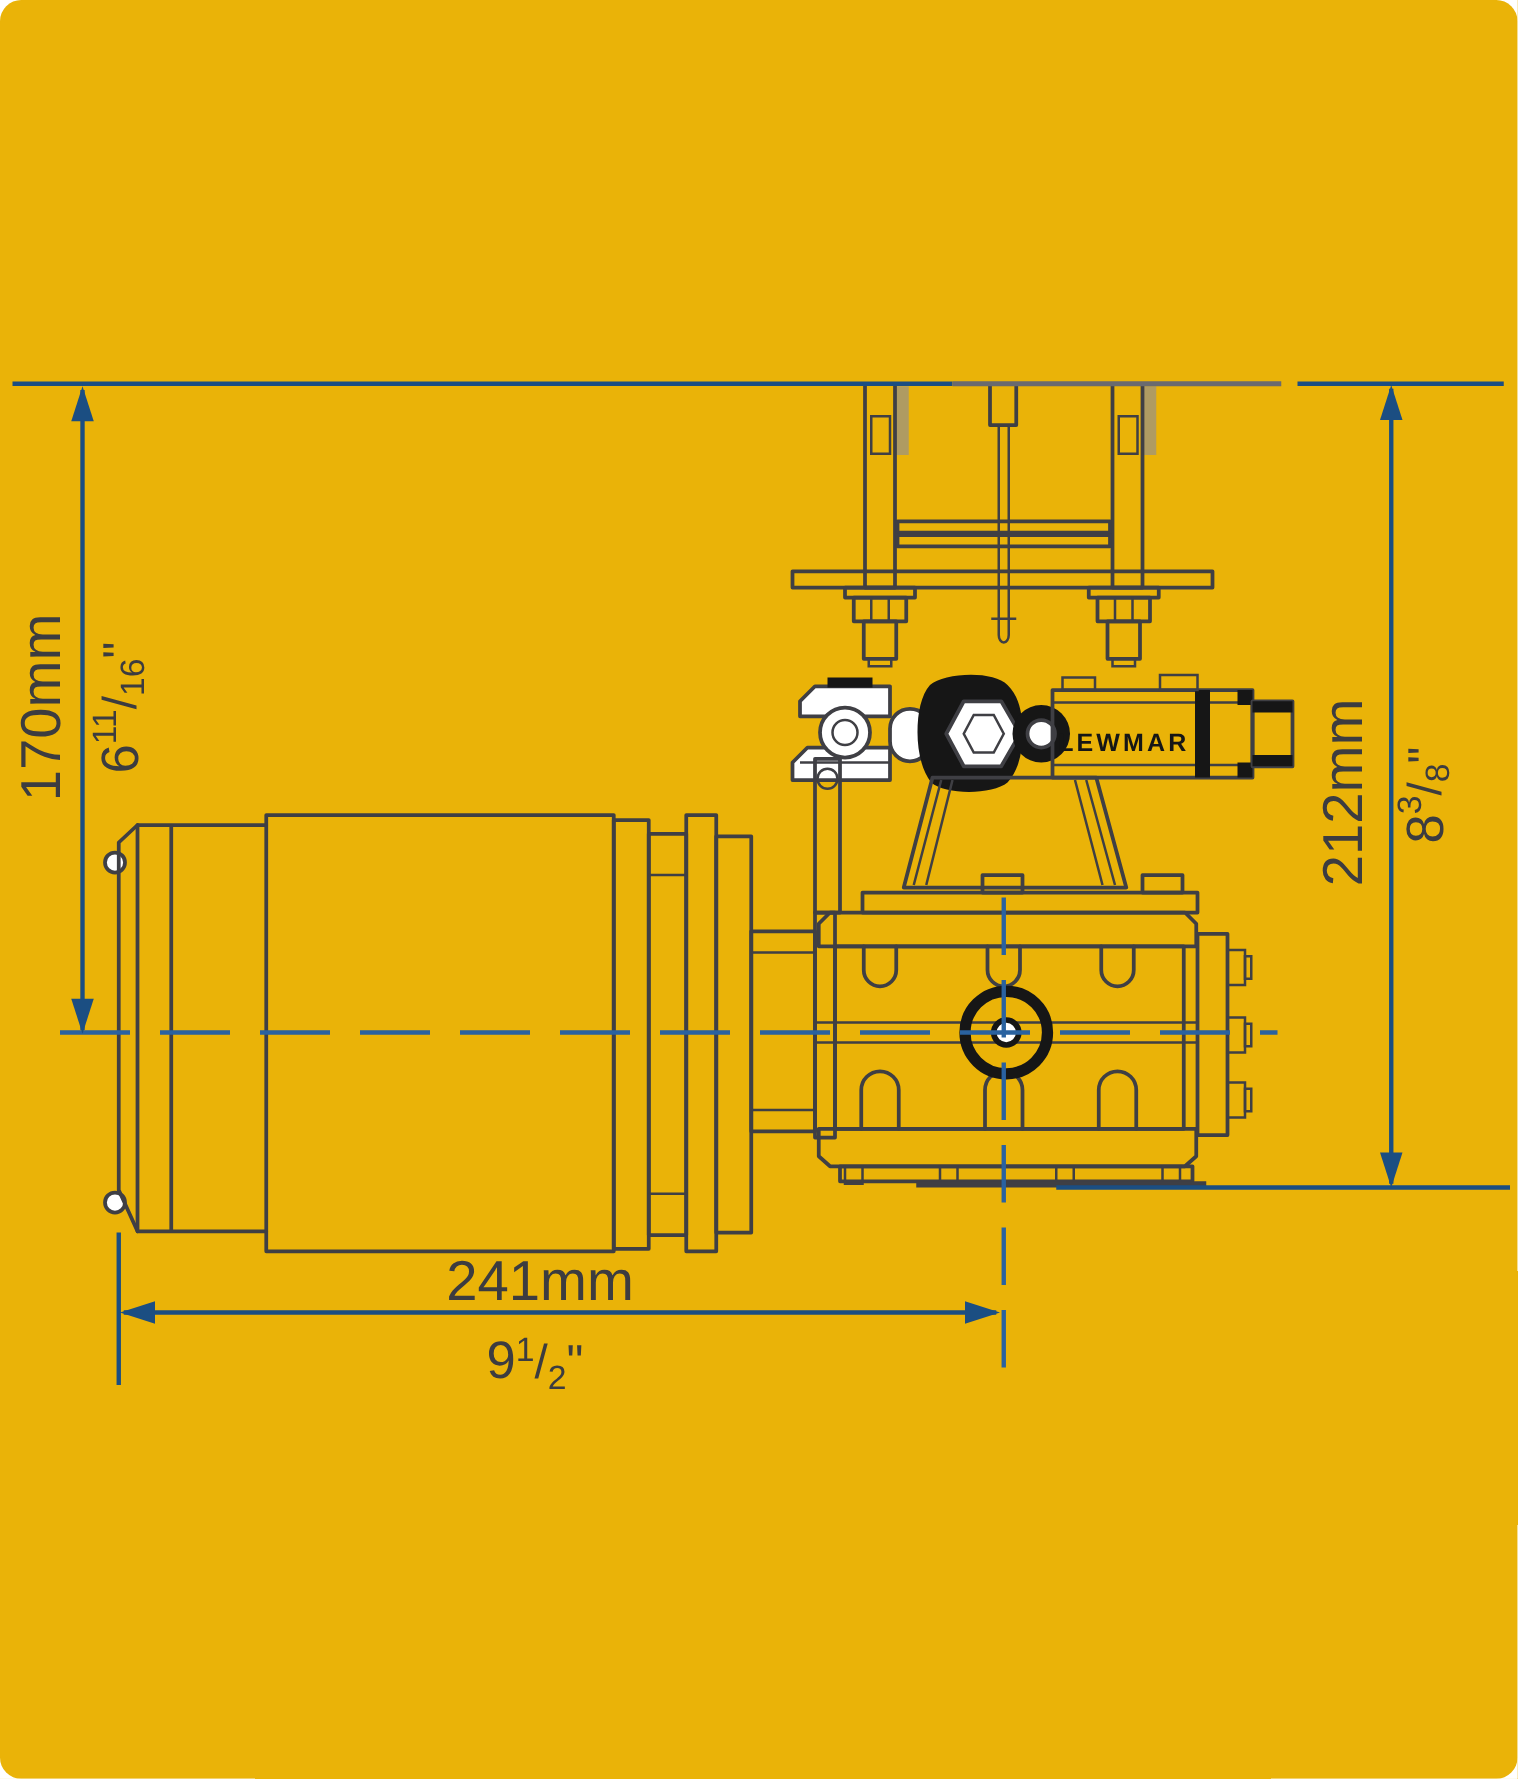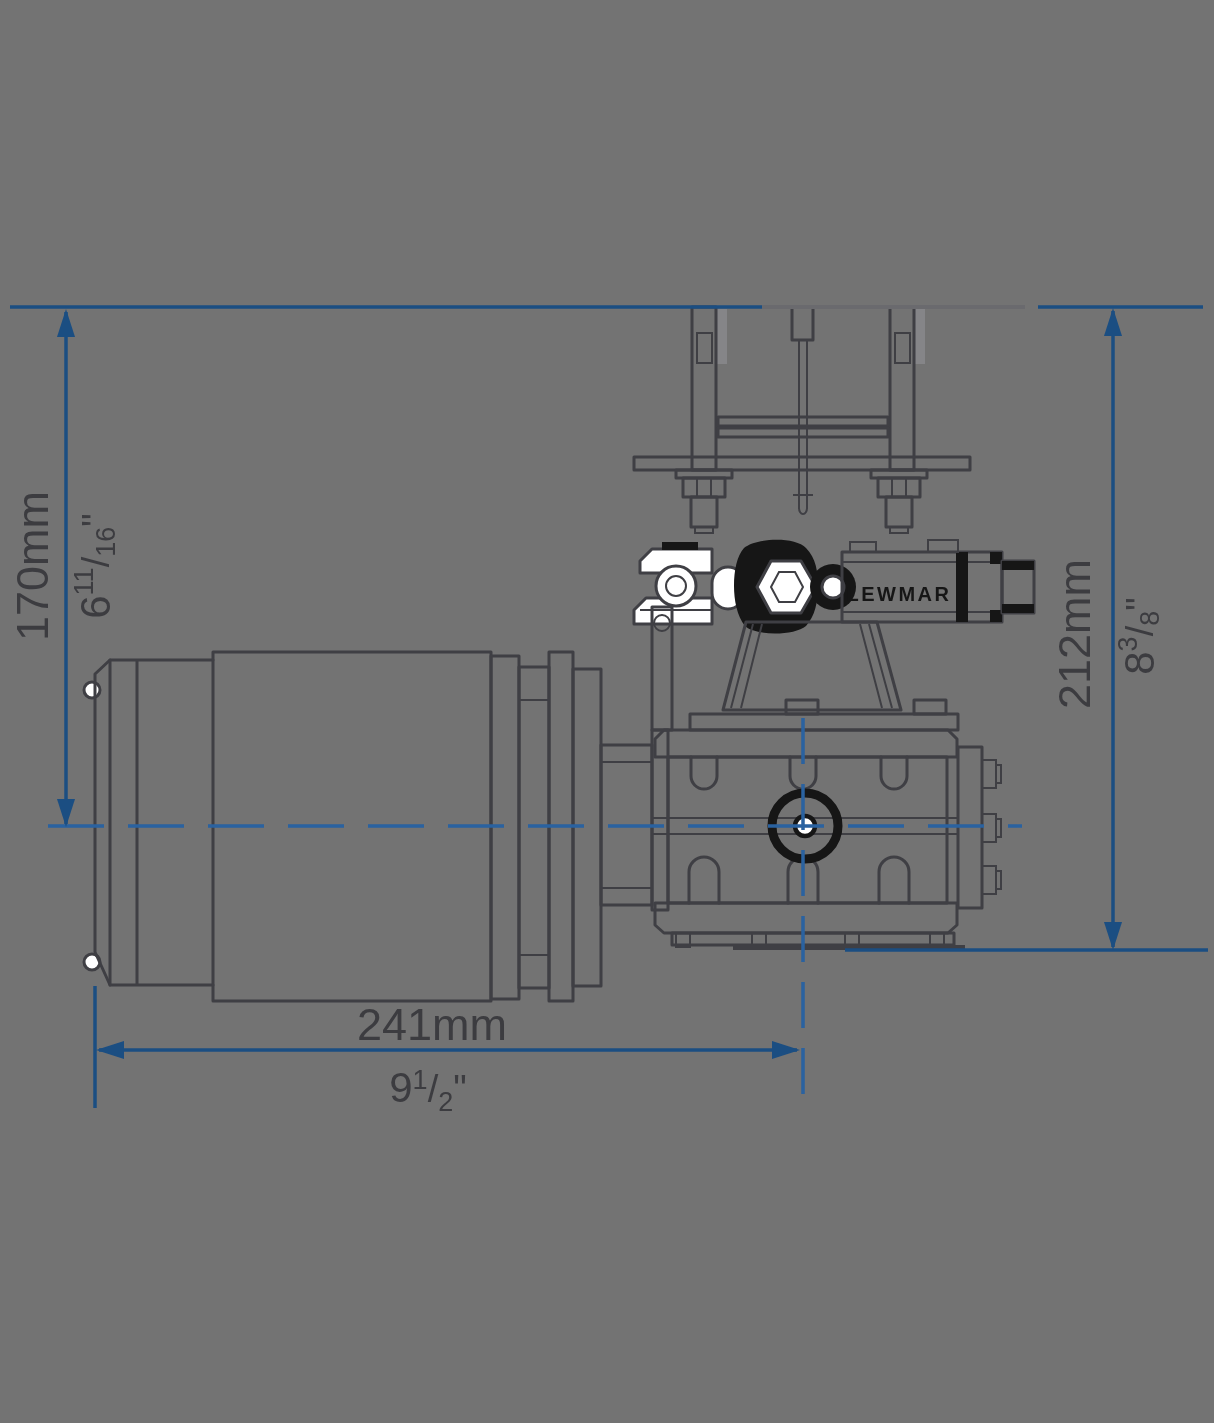--- a/index.html
+++ b/index.html
@@ -4,21 +4,21 @@
 <style>
   :root{
     --dimension-blue:#1b4e82;
     --centerline-blue:#2a62a0;
     --line-dark:#3f3f44;
     --line-gray:#6a6a6e;
     --label-dark:#3c3c40;
     --ink-black:#161616;
   }
   html,body{margin:0;padding:0;background:#ffffff;}
-  .page{width:1214px;height:1423px;background:#737373;position:relative;overflow:hidden;}
+  .page{width:1214px;height:1423px;background:#eab308;position:relative;overflow:hidden;border-radius:17px;}
   svg{display:block;}
   .m{stroke:var(--line-dark);stroke-width:3;fill:none;stroke-linejoin:round;stroke-linecap:round;}
   .m-thin{stroke:var(--line-dark);stroke-width:2;fill:none;}
   .m-fill{fill:var(--ink-black);stroke:none;}
   .m-white{fill:#ffffff;stroke:var(--line-dark);stroke-width:3;stroke-linejoin:round;}
   .shade{fill:#8f8f93;opacity:.65;stroke:none;}
   .dim{stroke:var(--dimension-blue);stroke-width:3.5;fill:none;stroke-linecap:butt;}
   .dim-arrow{fill:var(--dimension-blue);stroke:none;}
   .datum-gray{stroke:var(--line-gray);stroke-width:4;fill:none;}
   .cl{stroke:var(--centerline-blue);stroke-width:3.5;fill:none;}

